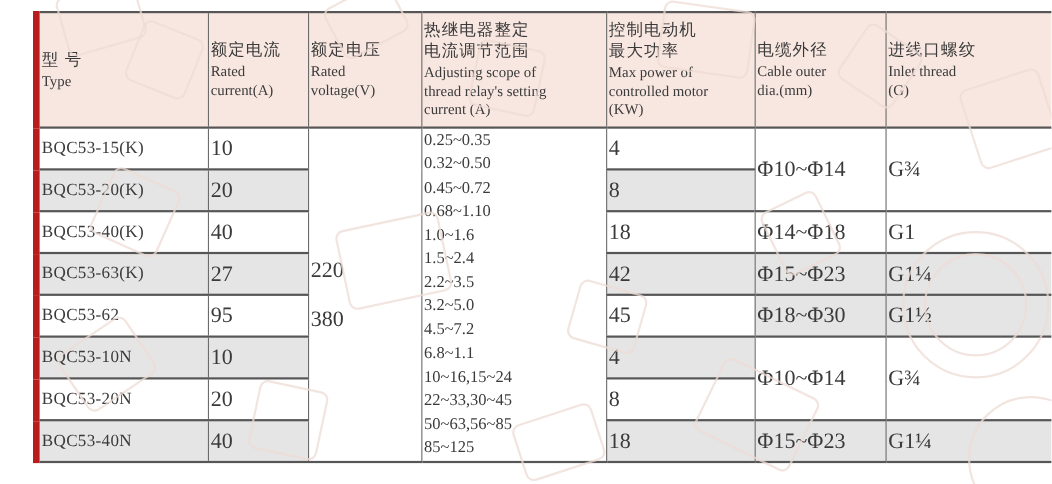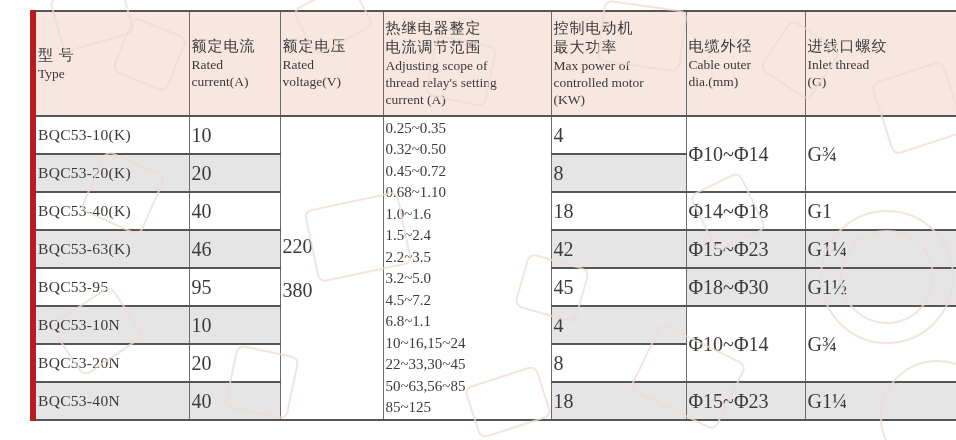--- a/index.html
+++ b/index.html
@@ -107,21 +107,21 @@
         </th>
         <th>
           <div class="zh">进线口螺纹</div>
           <div class="en">Inlet thread
 (G)</div>
         </th>
       </tr>
     </thead>
     <tbody>
       <tr>
-        <td class="white type-val">BQC53-10(K)</td>
+        <td class="white type-val">BQC53-15(K)</td>
         <td class="white val">10</td>
         <td class="white voltage" rowspan="8">220
 380</td>
         <td class="white adjusting" rowspan="8">0.25~0.35
 0.32~0.50
 0.45~0.72
 0.68~1.10
 1.0~1.6
 1.5~2.4
 2.2~3.5
@@ -143,27 +143,27 @@
       </tr>
       <tr>
         <td class="white type-val">BQC53-40(K)</td>
         <td class="white val">40</td>
         <td class="white val">18</td>
         <td class="white val">Φ14~Φ18</td>
         <td class="white val">G1</td>
       </tr>
       <tr>
         <td class="pink type-val">BQC53-63(K)</td>
-        <td class="pink val">46</td>
+        <td class="pink val">27</td>
         <td class="pink val">42</td>
         <td class="pink val">Φ15~Φ23</td>
         <td class="pink val">G1¼</td>
       </tr>
       <tr>
-        <td class="white type-val">BQC53-95</td>
+        <td class="white type-val">BQC53-62</td>
         <td class="white val">95</td>
         <td class="white val">45</td>
         <td class="pink val">Φ18~Φ30</td>
         <td class="pink val">G1½</td>
       </tr>
       <tr>
         <td class="pink type-val">BQC53-10N</td>
         <td class="pink val">10</td>
         <td class="pink val">4</td>
         <td class="white val" rowspan="2">Φ10~Φ14</td>

